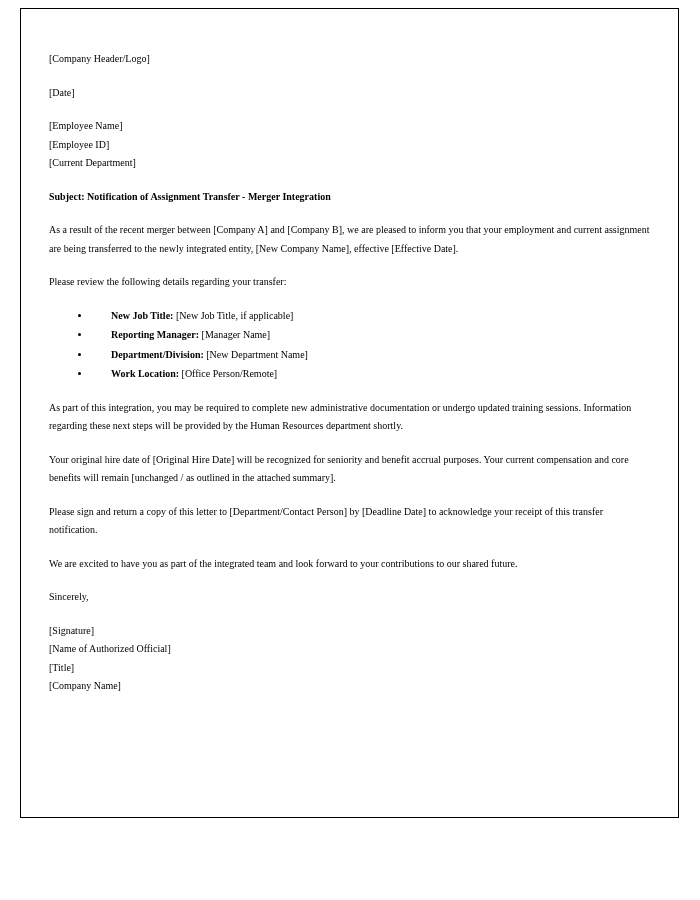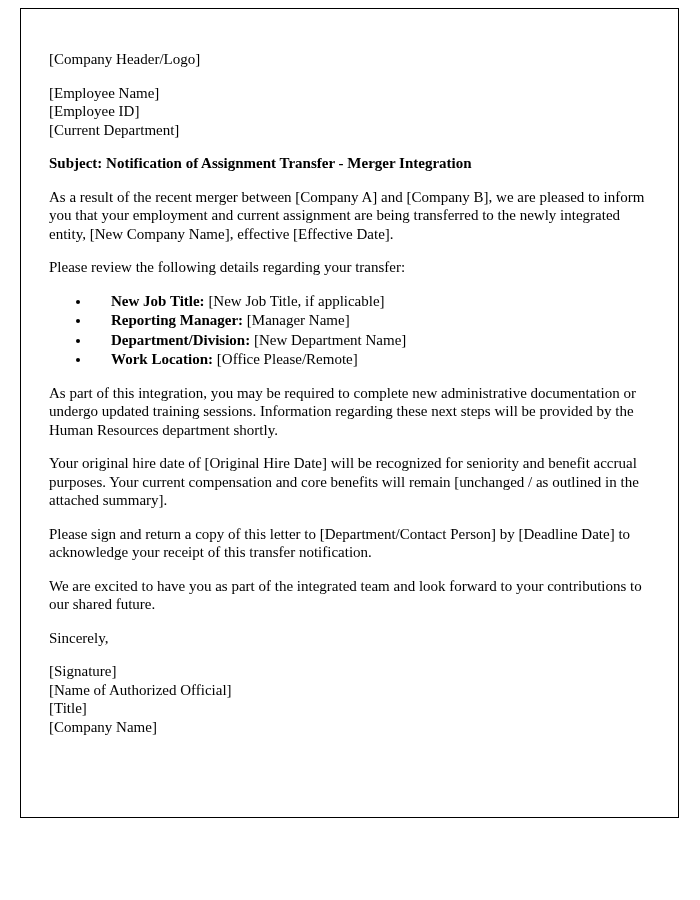--- a/index.html
+++ b/index.html
@@ -18,21 +18,21 @@
     position: absolute;
     left: 20px;
     top: 8px;
     width: 659px;
     height: 810px;
     border: 1px solid #000000;
     box-sizing: border-box;
     padding: 41px 28px 0 28px;
     font-family: "Liberation Serif", serif;
     color: #000000;
-    font-size: 15px;
+    font-size: 10px;
     line-height: 18.5px;
   }
   .para {
     margin: 0 0 15px 0;
   }
   .line {
     margin: 0;
   }
   .block {
     margin: 0 0 15px 0;
@@ -54,20 +54,21 @@
   }
 </style>
 </head>
 <body>
 
 <div class="page">
   <div class="sheet">
 
     <p class="para">[Company Header/Logo]</p>
 
+    <p class="para">[Date]</p>
 
     <div class="block">
       <div class="line">[Employee Name]</div>
       <div class="line">[Employee ID]</div>
       <div class="line">[Current Department]</div>
     </div>
 
     <p class="para subject">Subject: Notification of Assignment Transfer - Merger Integration</p>
 
 
@@ -79,21 +80,21 @@
       <li>
         <span class="b">New Job Title:</span><span> [New Job Title, if applicable]</span>
       </li>
       <li>
         <span class="b">Reporting Manager:</span><span> [Manager Name]</span>
       </li>
       <li>
         <span class="b">Department/Division:</span><span> [New Department Name]</span>
       </li>
       <li>
-        <span class="b">Work Location:</span><span> [Office Please/Remote]</span>
+        <span class="b">Work Location:</span><span> [Office Person/Remote]</span>
       </li>
     </ul>
 
     <p class="para">As part of this integration, you may be required to complete new administrative documentation or undergo updated training sessions. Information regarding these next steps will be provided by the Human Resources department shortly.</p>
 
     <p class="para">Your original hire date of [Original Hire Date] will be recognized for seniority and benefit accrual purposes. Your current compensation and core benefits will remain [unchanged / as outlined in the attached summary].</p>
 
     <p class="para">Please sign and return a copy of this letter to [Department/Contact Person] by [Deadline Date] to acknowledge your receipt of this transfer notification.</p>
 
     <p class="para">We are excited to have you as part of the integrated team and look forward to your contributions to our shared future.</p>

